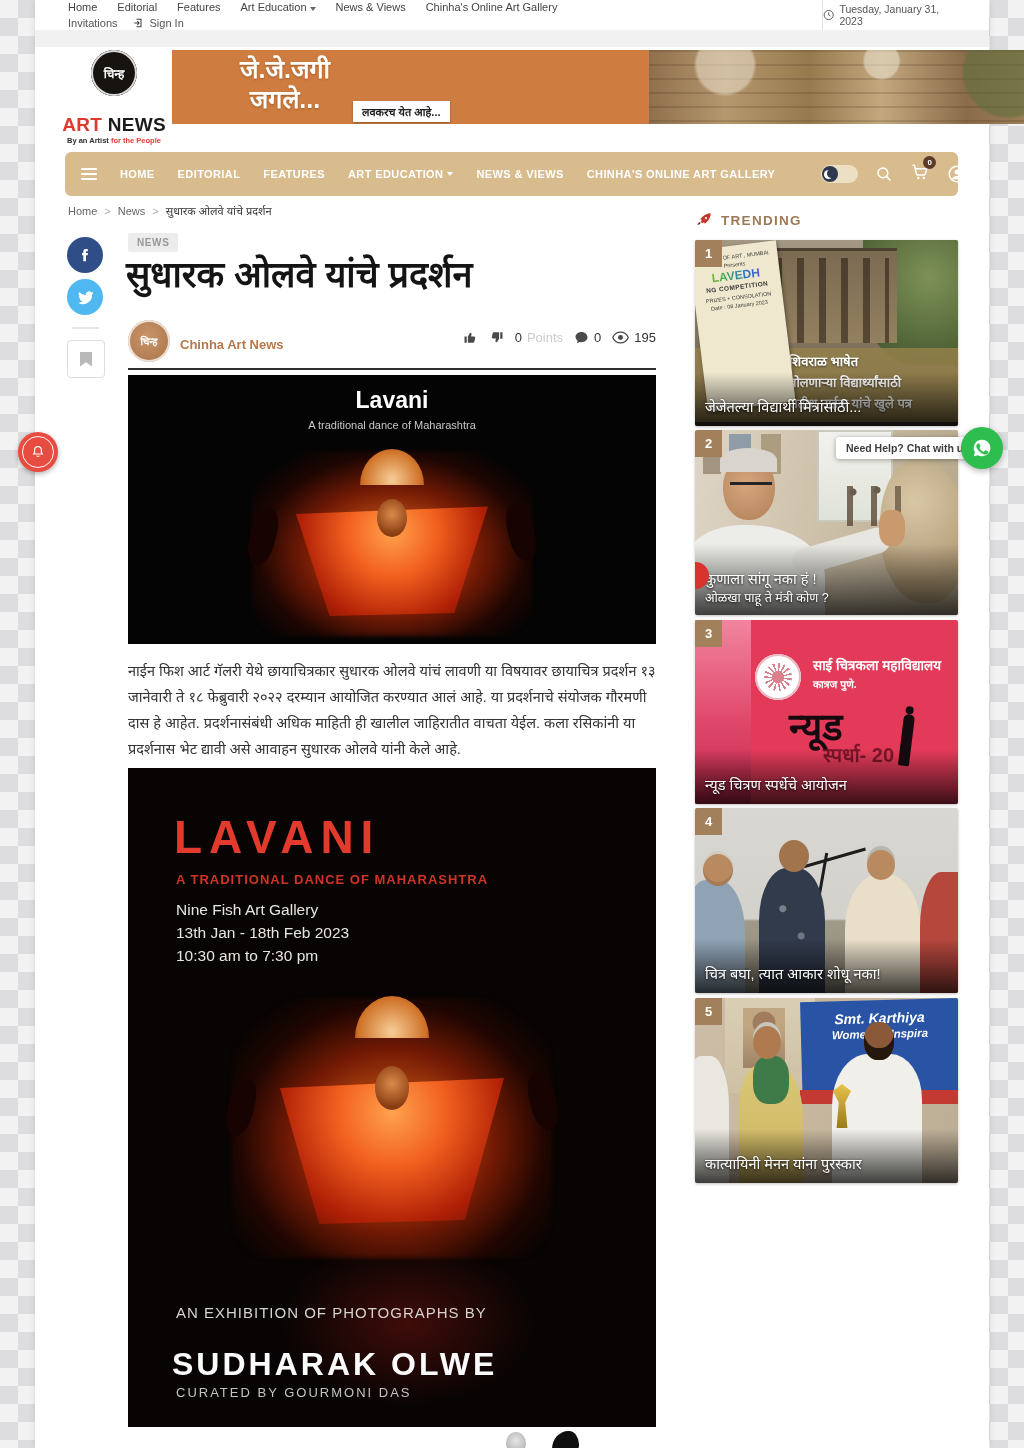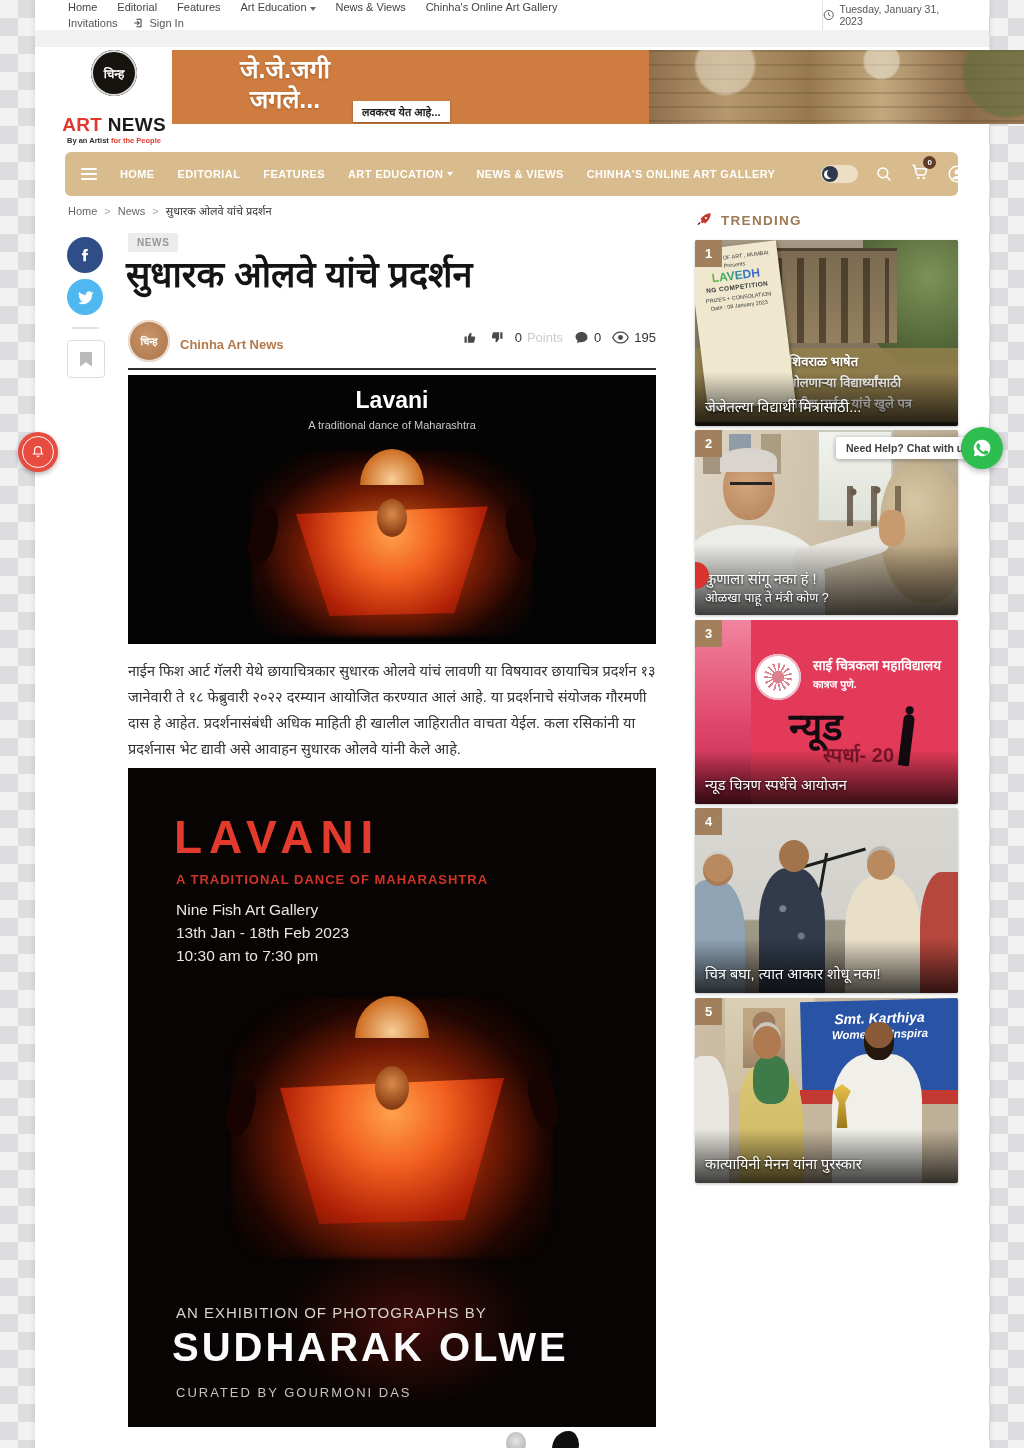--- a/index.html
+++ b/index.html
@@ -93,21 +93,21 @@
   .p-sub{position:absolute;left:48px;top:104px;color:#cf3427;font-size:13px;font-weight:bold;letter-spacing:1px;}
   .p-info{position:absolute;left:48px;top:130px;color:#e8e5e1;font-size:15.5px;line-height:23px;}
   .dz2{position:absolute;left:64px;top:200px;width:400px;height:340px;}
   .dz2 .dz-glow{left:40px;top:30px;width:320px;height:260px;}
   .dz2 .dz-cloth{left:60px;top:60px;width:280px;height:200px;}
   .dz2 .dz-dome{left:163px;top:28px;width:74px;height:42px;}
   .dz2 .dz-face{left:183px;top:98px;width:34px;height:44px;}
   .dz2 .dz-hl{left:36px;top:110px;} .dz2 .dz-hr{right:36px;top:104px;}
   .p-lowglow{position:absolute;left:150px;top:470px;width:260px;height:170px;background:radial-gradient(ellipse,rgba(120,20,15,.5),transparent 70%);}
   .p-label{position:absolute;left:48px;top:536px;color:#d6d3cf;font-size:15px;letter-spacing:1px;}
-  .p-artist{position:absolute;left:44px;top:557px;color:#fbfbfb;font-size:40px;font-weight:bold;letter-spacing:3px;}
+  .p-artist{position:absolute;left:44px;top:578px;color:#fbfbfb;font-size:32px;font-weight:bold;letter-spacing:3px;}
   .p-curator{position:absolute;left:48px;top:617px;color:#c6c3bf;font-size:13px;letter-spacing:2px;}
   .plogos{position:absolute;left:128px;top:1427px;width:528px;height:21px;background:#fff;}
   .lg1{position:absolute;left:378px;top:5px;width:20px;height:22px;border-radius:50%;background:radial-gradient(circle at 50% 40%,#e0e0e0,#969696);opacity:.85;}
   .lg2{position:absolute;left:424px;top:4px;width:27px;height:25px;background:#101010;border-radius:62% 38% 55% 45%/75% 55% 45% 28%;}
 
   
   .trendhead{position:absolute;left:695px;top:211px;display:flex;align-items:center;gap:8px;}
   .trendhead span{font-size:13.5px;font-weight:bold;color:#9c7a55;letter-spacing:1.3px;}
   .card{position:absolute;left:695px;width:263px;overflow:hidden;border-radius:2px;box-shadow:0 1px 3px rgba(0,0,0,.25);cursor:pointer;}
   .rank{position:absolute;left:0;top:0;width:27px;height:27px;background:#a3805c;color:#fff;font-weight:bold;font-size:13px;display:flex;align-items:center;justify-content:center;z-index:6;}

